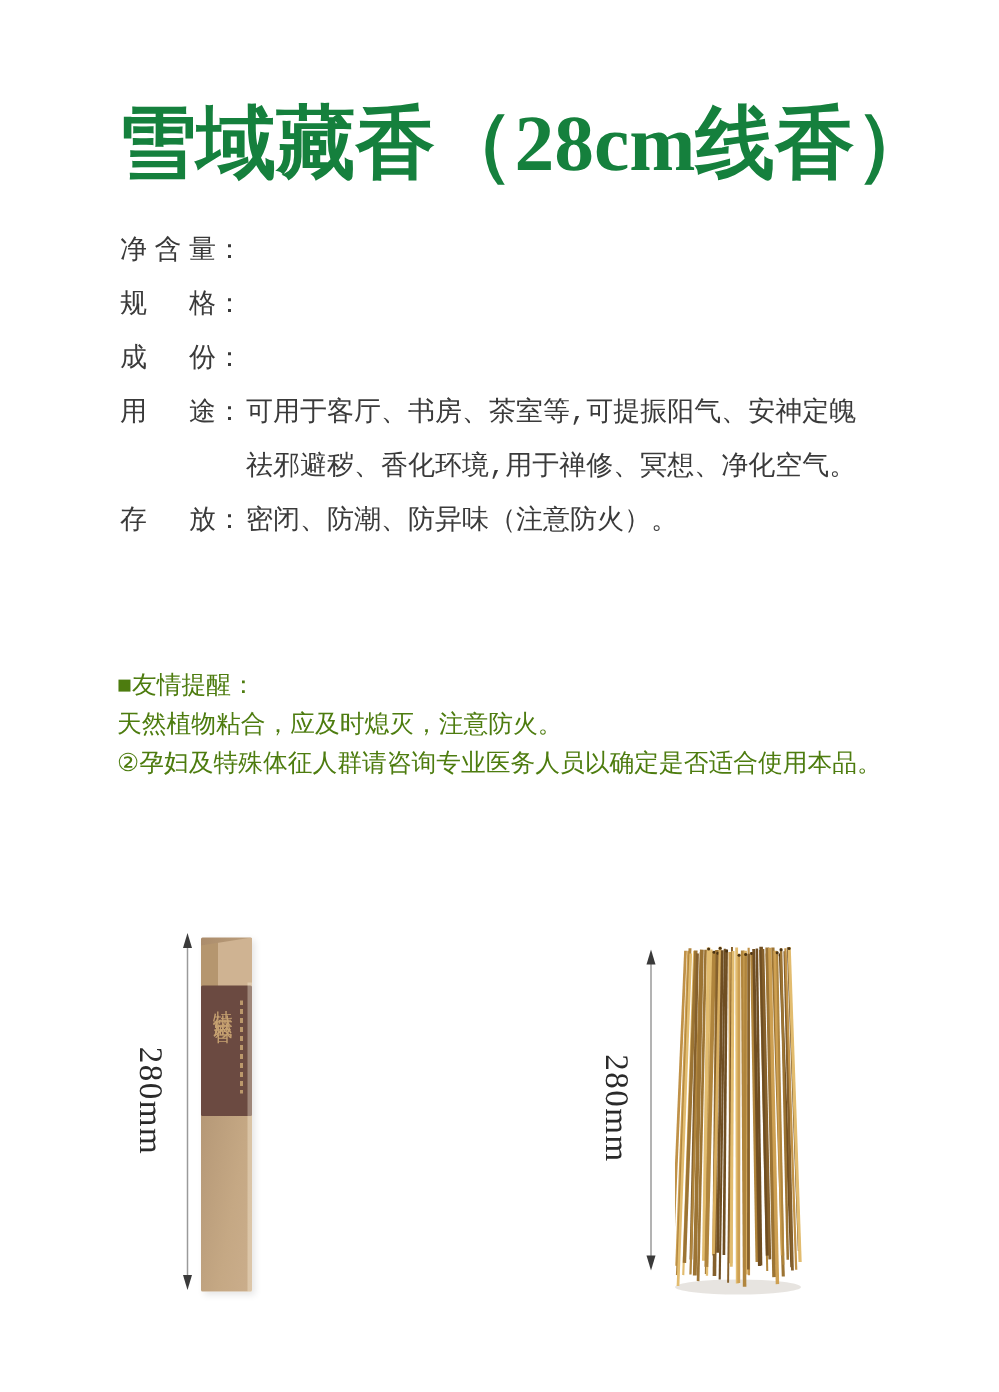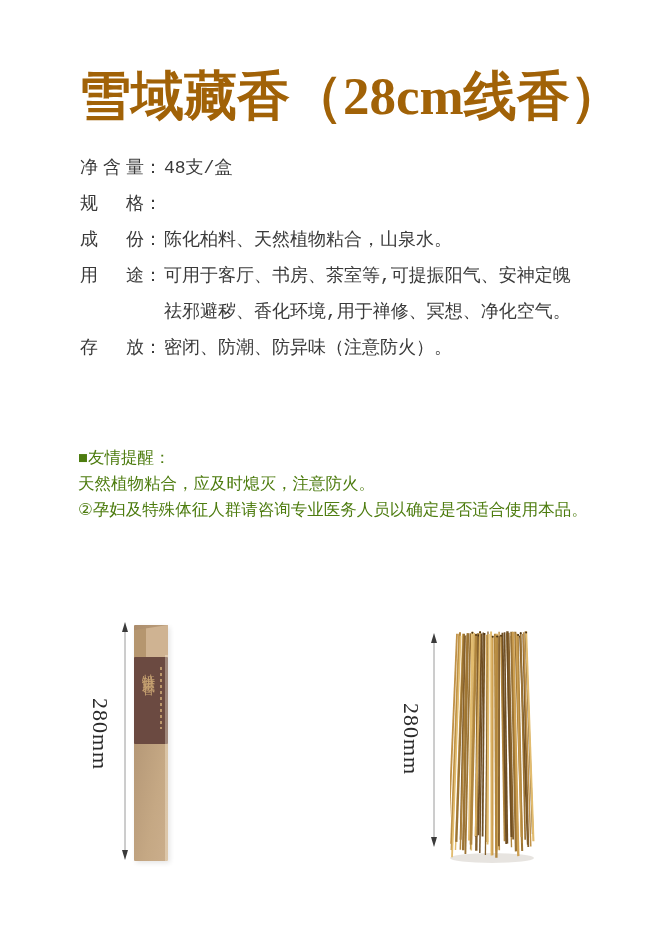--- a/index.html
+++ b/index.html
@@ -6,21 +6,21 @@
   .page{
     position:relative;
     width:666px;height:928px;
     background:#ffffff;
     overflow:hidden;
     font-family:"Liberation Serif","DejaVu Serif",serif;
   }
   
   .title{
     position:absolute;left:78px;top:66px;width:560px;
-    font-size:53px;font-weight:700;color:#a16207;
+    font-size:53px;font-weight:700;color:#15803d;
     letter-spacing:0px;line-height:1.15;white-space:nowrap;
   }
   
   .specs{
     position:absolute;left:80px;top:150px;width:540px;
     font-size:18px;color:#3a3a3a;font-family:Liberation Mono, monospace;
   }
   .spec-row{display:flex;align-items:flex-start;line-height:36px;}
   .spec-label{
     display:inline-block;width:64px;flex:0 0 64px;
@@ -80,30 +80,28 @@
 <body>
 
 <div class="page">
 
   <div class="title">雪域藏香（28cm线香）</div>
 
   <div class="specs">
     <div class="spec-row">
       <span class="spec-label">净含量</span>
         <span class="spec-colon">：</span>
-      <div class="spec-value">48支/盒</div>
     </div>
     <div class="spec-row">
       <span class="spec-label">规格</span>
         <span class="spec-colon">：</span>
     </div>
     <div class="spec-row">
       <span class="spec-label">成份</span>
         <span class="spec-colon">：</span>
-      <div class="spec-value">陈化柏料、天然植物粘合，山泉水。</div>
     </div>
     <div class="spec-row">
       <span class="spec-label">用途</span>
         <span class="spec-colon">：</span>
       <div class="spec-value">可用于客厅、书房、茶室等,可提振阳气、安神定魄
 祛邪避秽、香化环境,用于禅修、冥想、净化空气。</div>
     </div>
     <div class="spec-row">
       <span class="spec-label">存放</span>
         <span class="spec-colon">：</span>

